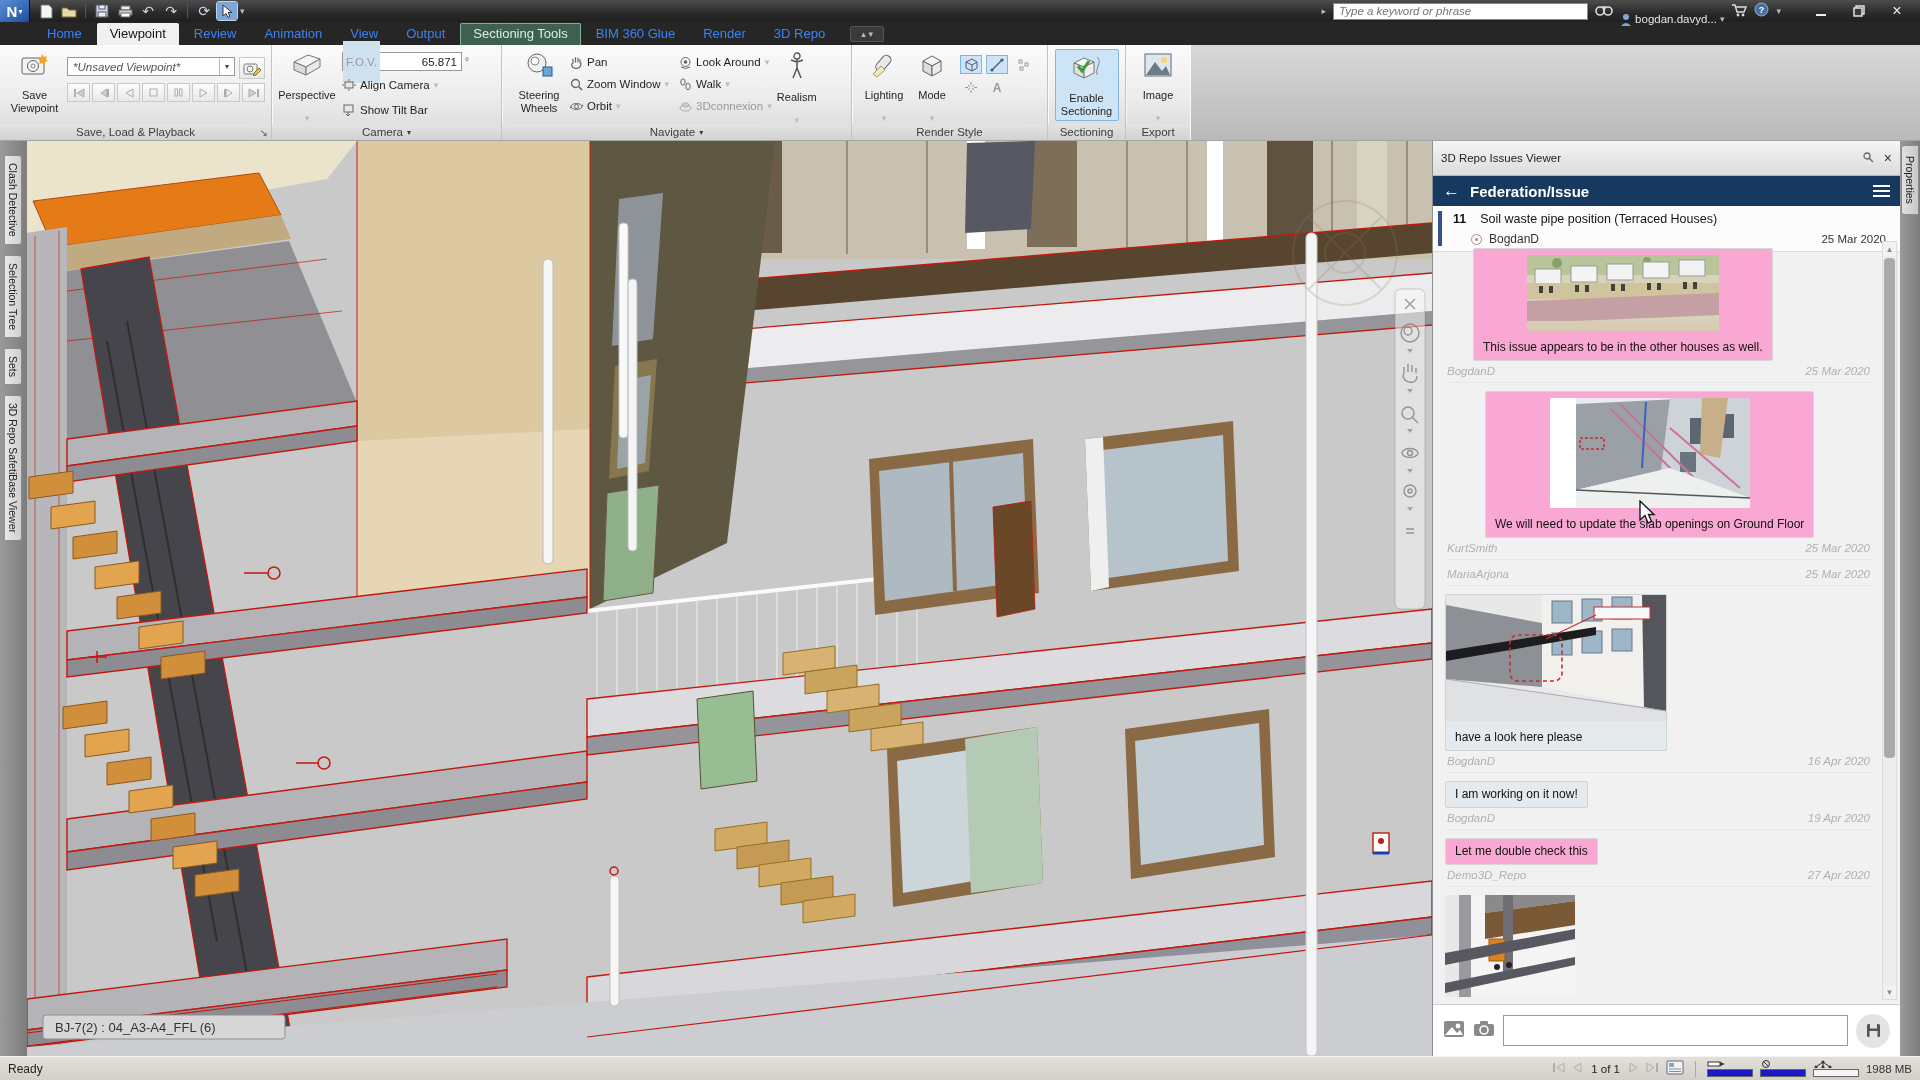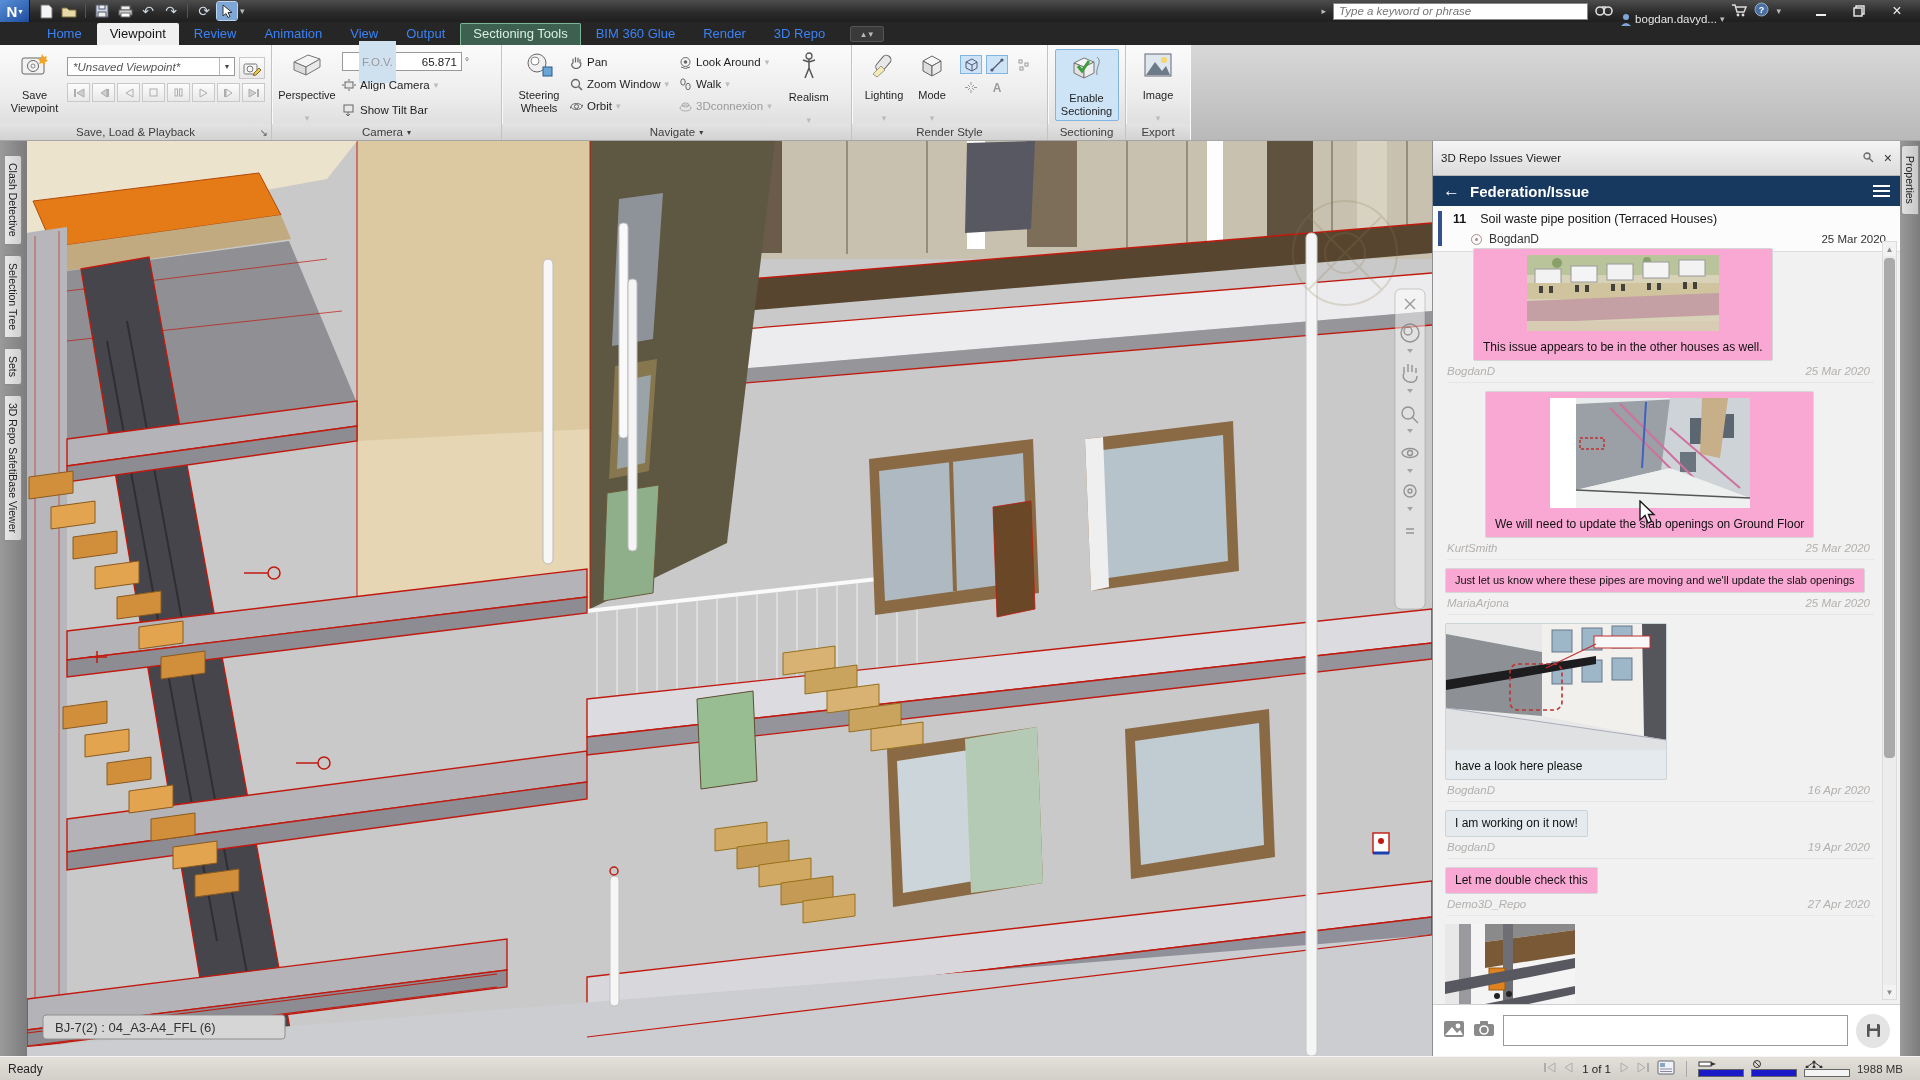--- a/index.html
+++ b/index.html
@@ -37,21 +37,21 @@
   .bigbtn { width:58px; display:flex; flex-direction:column; align-items:center; font-size:11px; color:#1f1f1f; text-align:center; line-height:1.15; padding-top:3px; gap:11px; }
   .bigbtn svg { flex:0 0 auto; }
   .bigbtn.hl { background:#cde3f6; border:1px solid #83b5e2; border-radius:2px; }
   .sbtn { display:flex; align-items:center; gap:4px; font-size:11.5px; color:#1f1f1f; height:22px; white-space:nowrap; }
   .sbtn.dis { color:#9a9a9a; }
   .combo { width:168px; height:19px; background:#fff; border:1px solid #999; display:flex; align-items:center; font-size:11.5px; }
   .combo .val { flex:1; padding:0 5px; font-style:italic; color:#555; white-space:nowrap; overflow:hidden; }
   .combo .dd { width:15px; height:100%; border-left:1px solid #bbb; display:flex; align-items:center; justify-content:center; font-size:8px; color:#444; }
   .pbtn { width:23px; height:19px; border:1px solid #c9c9c9; background:linear-gradient(#fcfcfc,#e8e8e8); display:flex; align-items:center; justify-content:center; }
   .fovbox { width:120px; height:19px; background:#fff; border:1px solid #999; display:flex; align-items:center; font-size:11.5px; }
-  .fovbox .lab { color:#9a9a9a; background:#cfe0ef; padding:15px 3px;margin-left:16px; }
+  .fovbox .lab { color:#9a9a9a; background:#cfe0ef; padding:15px 3px; }
   .fovbox .v { flex:1; text-align:right; padding:0 4px; color:#222; }
   .gridbtn { width:22px; height:19px; border:1px solid transparent; display:flex; align-items:center; justify-content:center; }
   .gridbtn.on { background:#cde3f6; border-color:#83b5e2; }
 
   
   .main { position:relative; height:915px; }
   .leftstrip { position:absolute; left:0; top:0; bottom:0; width:27px; background:linear-gradient(90deg,#9a9a9a,#7c7c7c); padding-top:14px; display:flex; flex-direction:column; align-items:center; gap:10px; }
   .vtab { writing-mode:vertical-rl; font-size:10.5px; color:#222; background:linear-gradient(90deg,#e8e8e8,#cfcfcf); border:1px solid #8a8a8a; border-left:none; border-radius:0 3px 3px 0; padding:7px 2px; white-space:nowrap; }
   .rightstrip { position:absolute; right:0; top:0; bottom:0; width:20px; background:linear-gradient(90deg,#9a9a9a,#7c7c7c); display:flex; flex-direction:column; align-items:center; padding-top:4px; }
   .vtab-r { writing-mode:vertical-rl; font-size:10.5px; color:#222; background:linear-gradient(90deg,#e0e0e0,#c8c8c8); border:1px solid #8a8a8a; border-radius:3px 0 0 3px; padding:10px 2px; white-space:nowrap; }
@@ -86,21 +86,21 @@
   .cscroll { position:absolute; right:3px; top:100px; bottom:56px; width:15px; background:#ececec; border:1px solid #dcdcdc; }
   .cs-arrow { position:absolute; left:0; right:0; height:14px; display:flex; align-items:center; justify-content:center; color:#8a8a8a; font-size:8px; background:#f2f2f2; }
   .cs-thumb { position:absolute; left:1px; right:1px; top:16px; height:66%; background:#aaaaaa; border-radius:4px; }
 
   .composer { position:absolute; left:0; right:0; bottom:0; height:52px; background:#fff; border-top:1px solid #cfcfcf; display:flex; align-items:center; gap:8px; padding:0 10px; }
   .composer input { flex:1; height:31px; border:1px solid #9a9a9a; font-size:13px; padding:0 8px; background:#fff; }
   .savecirc { width:34px; height:34px; border-radius:50%; background:#e4e4e4; display:flex; align-items:center; justify-content:center; }
 
   
   .statusbar { position:relative; height:24px; background:linear-gradient(#e3e0da,#d2cfc8); border-top:1px solid #f5f5f5; display:flex; align-items:center; font-size:12px; color:#222; padding:0 8px; }
-  .sb-right { position:absolute; right:17px; display:flex; align-items:center; gap:7px; }
+  .sb-right { position:absolute; right:8px; display:flex; align-items:center; gap:7px; }
   .sb-pg { font-size:11.5px; color:#222; margin:0 2px; }
   .sb-div { width:1px; height:16px; background:#aaa; margin:0 4px; }
   .ind { display:flex; flex-direction:column; align-items:flex-start; gap:1px; }
   .ind .bar { width:46px; height:8px; border:1px solid #666; }
   .ind .bar.blue { background:#1a1ac8; }
   .ind .bar.white { background:#f4f4f4; }
   .sb-mem { font-size:11.5px; color:#333; }
 
   .cursor { position:absolute; z-index:50; }
   .tiptext { font-size:13px; fill:#333; font-family:"Liberation Sans",sans-serif; }
@@ -382,21 +382,21 @@
         </div>
         <div class="sbtn dis">
           <svg width="13" height="13">
               <ellipse cx="6.5" cy="8" rx="5.5" ry="3" fill="none" stroke="#aaa"></ellipse>
               <ellipse cx="6.5" cy="5" rx="3.5" ry="2" fill="none" stroke="#aaa"></ellipse>
             </svg>
           <span>3Dconnexion</span>
             <span class="caret" style="color:#bbb;">▾</span>
         </div>
       </div>
-      <div class="bigbtn" style="width:50px;margin-left:12px;text-align:center;">
+      <div class="bigbtn" style="width:50px;margin-left:0;text-align:center;">
         <svg width="16" height="28">
             <circle cx="8" cy="4" r="3" fill="none" stroke="#555" stroke-width="1.3"></circle>
             <path d="M8,7 V16 M8,10 L2,8 M8,10 L14,8 M8,16 L4,26 M8,16 L12,26" fill="none" stroke="#555" stroke-width="1.5"></path>
           </svg>
         <span>Realism</span>
           <span class="caret">▾</span>
       </div>
       <div class="glabel">
           <span>Navigate</span>
           <span style="font-size:8px;">▾</span>
@@ -781,23 +781,20 @@
               <path d="M26,92 L200,100" stroke="#555" stroke-width="1.5" fill="none"></path>
             </svg>
           </span>
           <div class="caption">We will need to update the slab openings on Ground Floor</div>
         </div>
         <div class="meta">
           <span>KurtSmith</span>
           <span>25 Mar 2020</span>
         </div>
 
-        <div class="card">
-          <div class="caption small">Just let us know where these pipes are moving and we'll update the slab openings</div>
-        </div>
         <div class="meta">
           <span>MariaArjona</span>
           <span>25 Mar 2020</span>
         </div>
 
         <div class="card tint">
           <span class="thumbwrap" style="padding:0;">
             <svg width="220" height="126">
               <rect width="220" height="126" fill="#e8e8e8"></rect>
               <polygon points="96,0 220,0 220,116 96,92" fill="#f2f0ec"></polygon>

